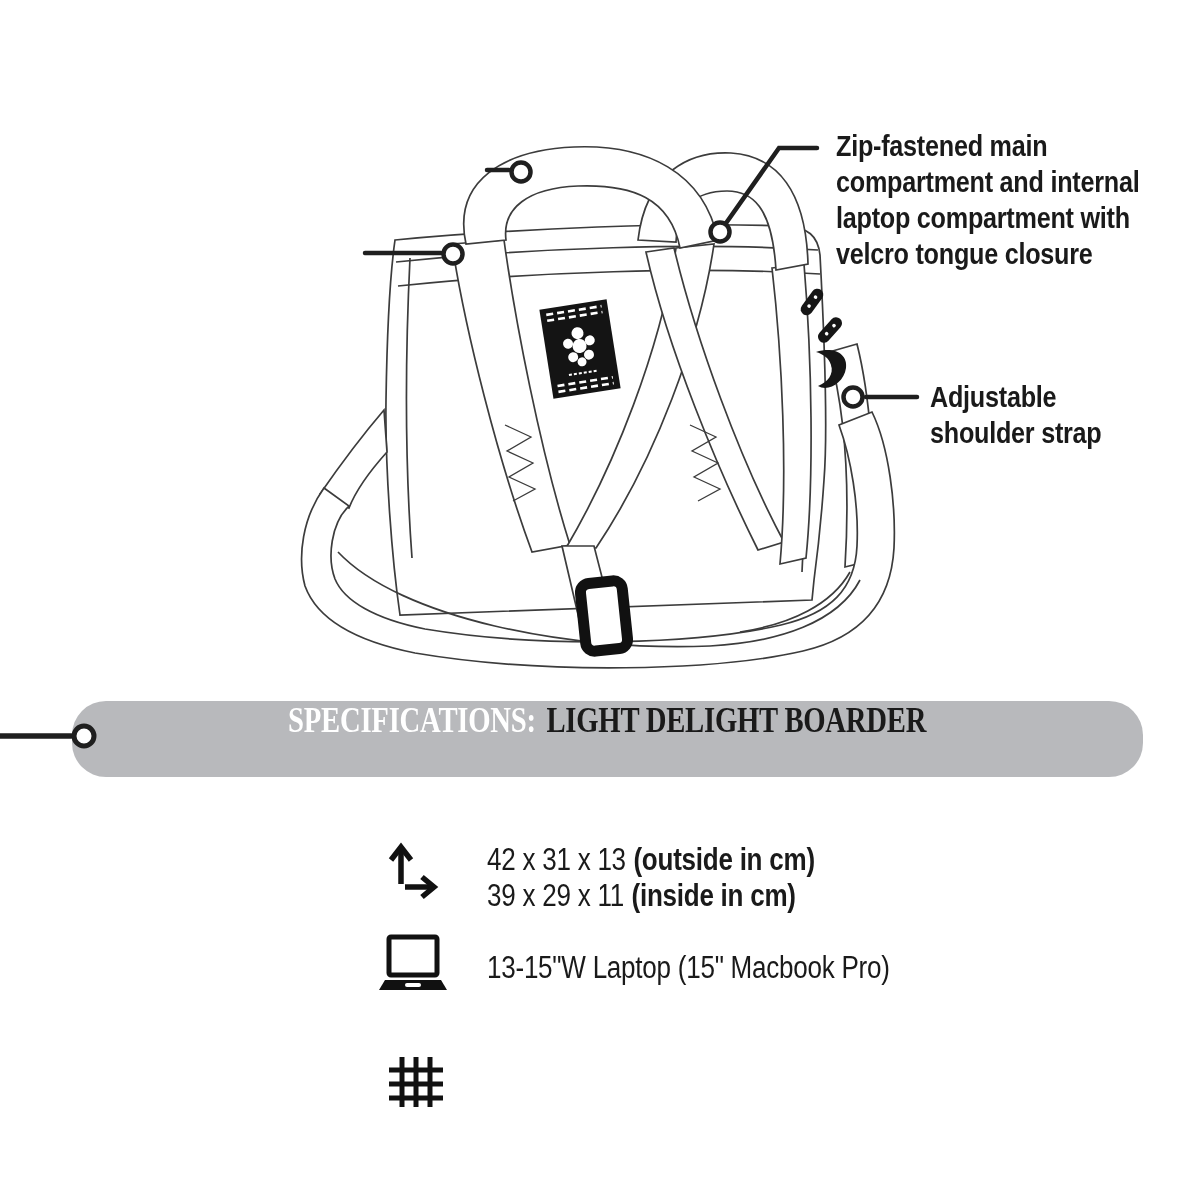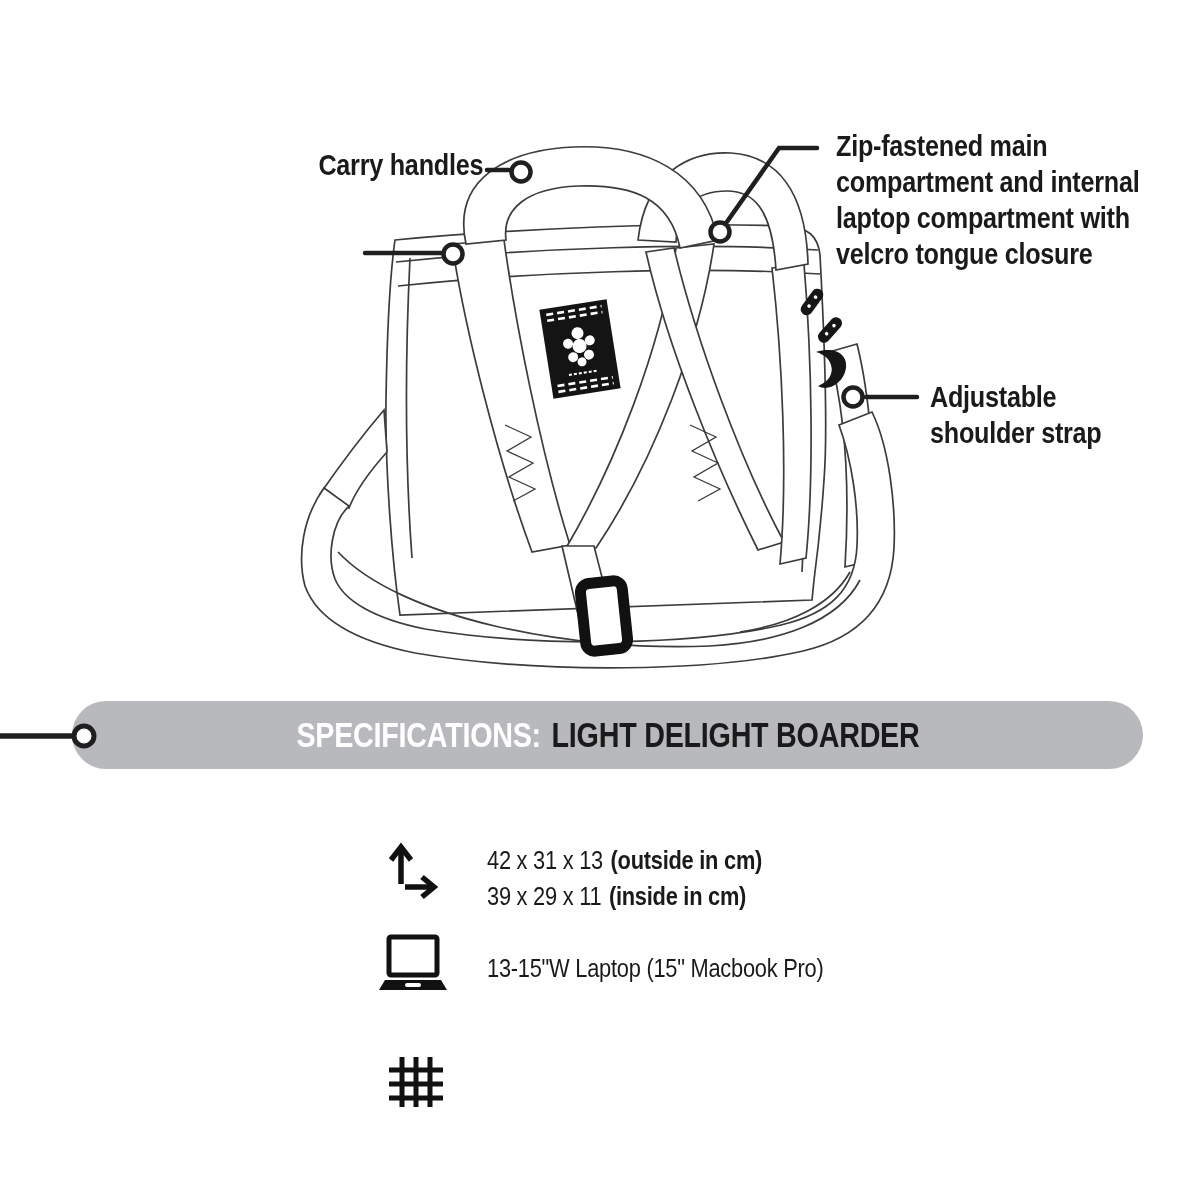--- a/index.html
+++ b/index.html
@@ -10,27 +10,27 @@
   .art{position:absolute;left:0;top:0;width:1200px;height:1200px;z-index:2;pointer-events:none;}
   .txt{position:absolute;z-index:3;}
   
   .cx-l{transform:scaleX(.84);transform-origin:0 0;}
   .cx-r{transform:scaleX(.84);transform-origin:100% 0;}
   .cx-c{transform:scaleX(.82);transform-origin:50% 50%;}
   .co{font-size:30px;font-weight:bold;line-height:36px;letter-spacing:-.3px;}
   .co-right{text-align:right;}
   .co-left{text-align:left;}
   .specbar{
-    position:absolute;left:72px;top:701px;width:1071px;height:68px;border-radius:34px;
-    background:#b8b9bc;z-index:1;display:flex;align-items:center;justify-content:center;
+    position:absolute;left:72px;top:701px;width:1071px;height:76px;border-radius:34px;
+    background:#b8b9bc;z-index:1;display:flex;align-items:flex-start;justify-content:center;font-family:Liberation Serif, serif;
   }
   .barline{display:flex;align-items:baseline;gap:13px;font-size:35px;font-weight:bold;letter-spacing:-.3px;white-space:nowrap;}
   .bar-label{color:#ffffff;}
   .bar-product{color:#1a1a1a;}
-  .spec-text{font-size:26px;line-height:36px;letter-spacing:-.3px;white-space:nowrap;}
+  .spec-text{font-size:31px;line-height:36px;letter-spacing:-.3px;white-space:nowrap;}
   .spec-text .n{font-weight:bold;margin-left:9px;}
   .icon-box{position:absolute;z-index:2;}
 </style>
 </head>
 <body>
 
 <div class="canvas">
 
   <svg class="art" viewBox="0 0 1200 1200">
 
@@ -112,23 +112,20 @@
       <circle cx="453" cy="254" r="9.5"></circle>
       <path d="M817,148 L779,148 L724,226" fill="none"></path>
       <circle cx="720" cy="232" r="9.5"></circle>
       <path d="M917,397 L866,397"></path>
       <circle cx="853" cy="397" r="9.5"></circle>
       <path d="M-3,736 L71,736" stroke-width="5.5"></path>
       <circle cx="84" cy="736" r="10" stroke-width="5"></circle>
     </g>
   </svg>
 
-  <div class="txt co co-right" style="right:717px;top:147px;">
-    <div class="cx-r">Carry handles</div>
-  </div>
 
 
   <div class="txt co co-left" style="left:930px;top:379px;">
     <div class="cx-l">
       <div>Adjustable</div>
       <div>shoulder strap</div>
     </div>
   </div>
 
   <div class="txt co co-left" style="left:836px;top:128px;">

